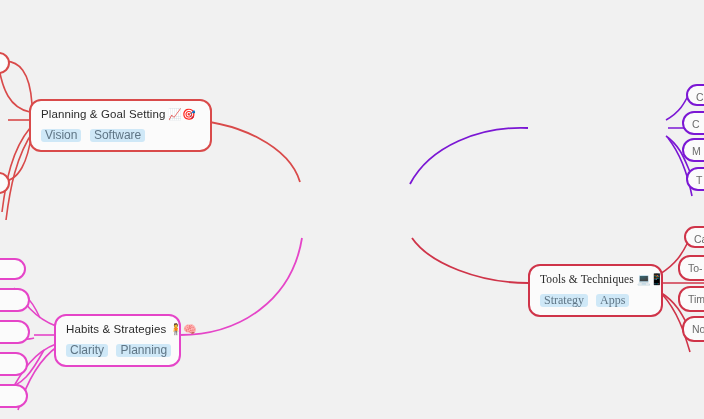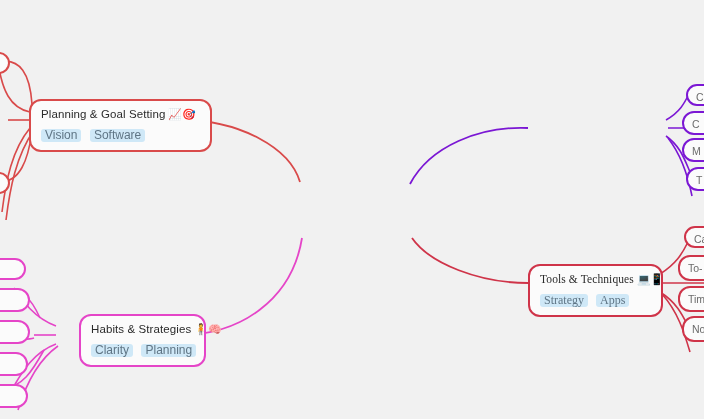--- a/index.html
+++ b/index.html
@@ -39,21 +39,21 @@
     line-height:11px;
     padding:1px 4px;
     border-radius:3px;
     margin-right:4px;
   }
 
   
   .n-red{border-color:#d94a4a;}
   .n-purple{border-color:#7b17d4;}
   .n-crimson{border-color:#cf3449;font-family:Liberation Serif, serif;}
-  .n-magenta{border-color:#e545c8;margin-left:25px;}
+  .n-magenta{border-color:#e545c8;}
 
   
   .child-r{
     position:absolute;
     background:#fbfbfb;
     border:2px solid #7b17d4;
     border-radius:12px;
     box-sizing:border-box;
     padding:5px 8px;
     font-size:10.5px;

